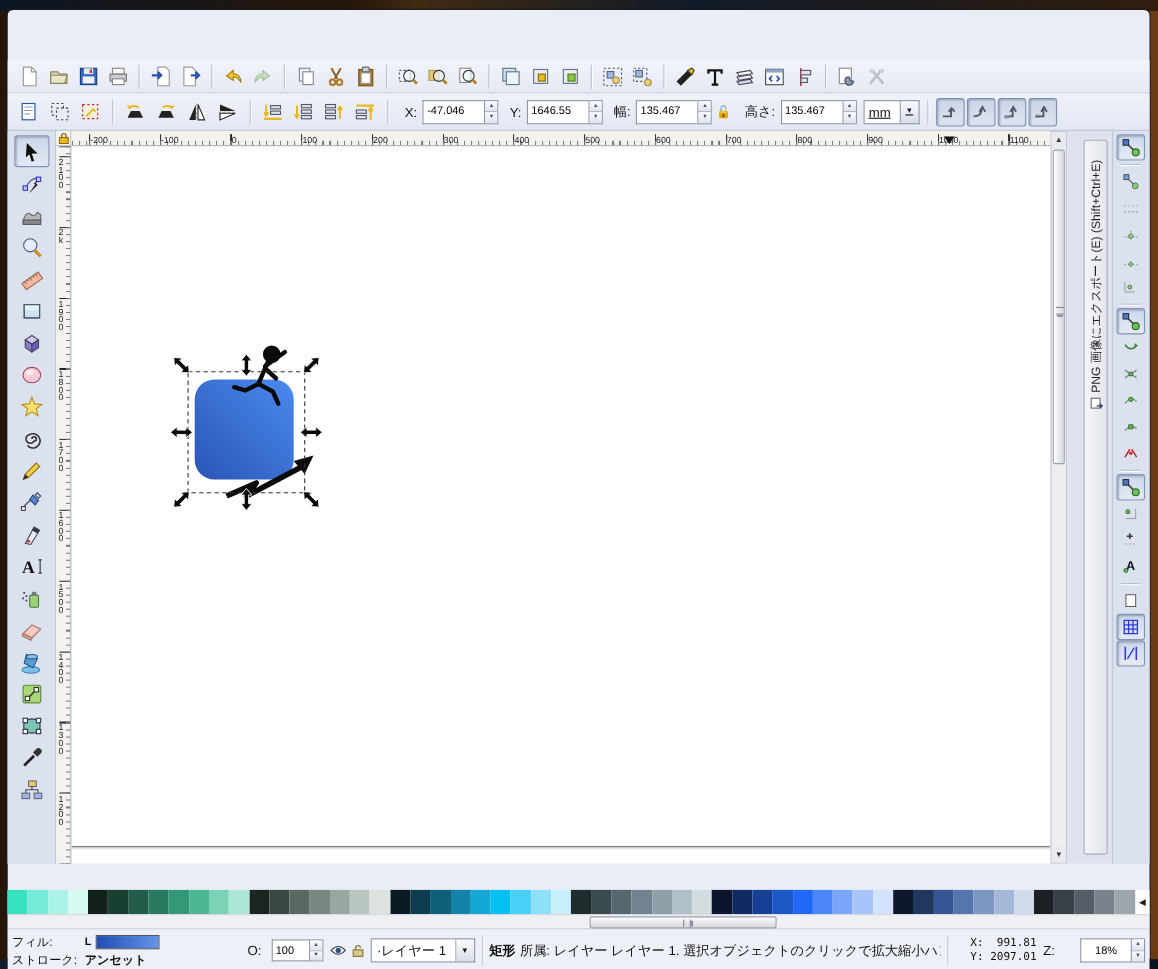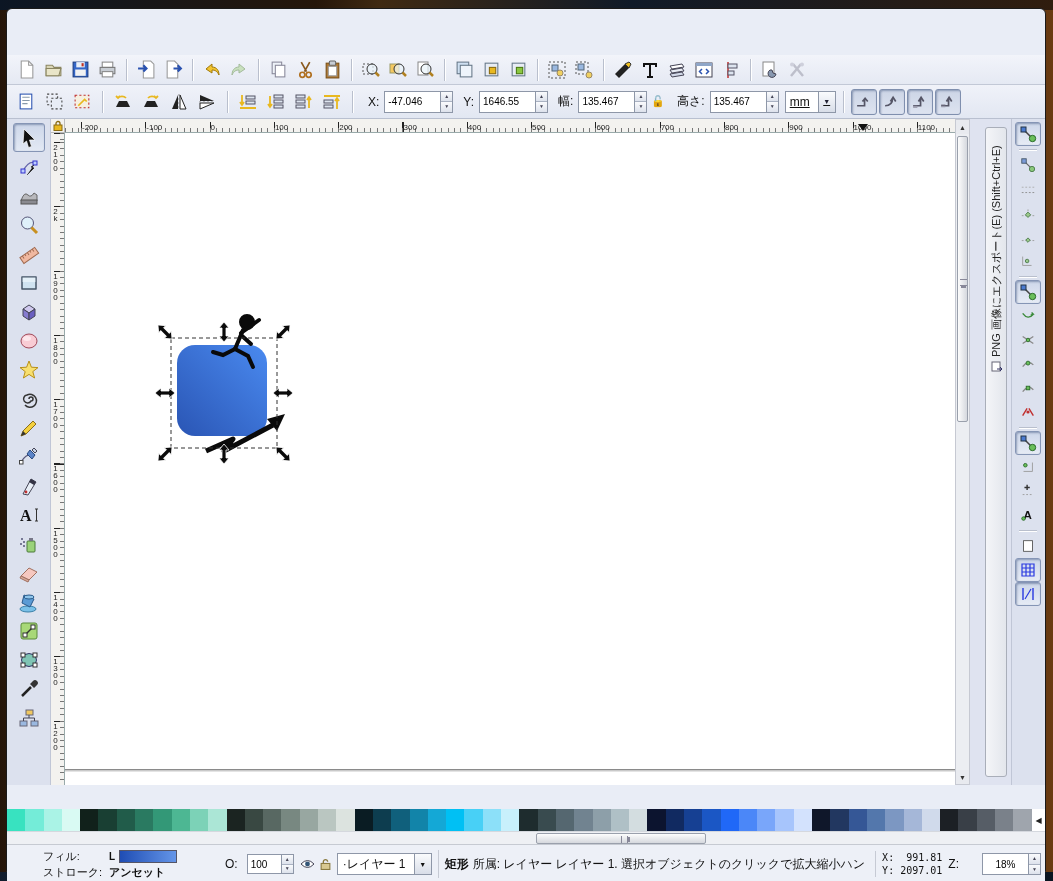--- a/index.html
+++ b/index.html
@@ -141,36 +141,36 @@
   .pal-arrow { width:13px; display:flex; align-items:center; justify-content:center; font-size:8px; color:#222; }
   .palette-scroll { position:absolute; left:0; top:712px; width:100%; height:14px; background:#eef0f4;
     border-top:1px solid #d5d8de; border-bottom:1px solid #c6cad2; }
   .pal-thumb { position:absolute; left:529px; top:1px; width:170px; height:11px;
     background:linear-gradient(180deg,#fdfdfd,#d5d8de); border:1px solid #9aa0ac; border-radius:2px; }
 
   
   .statusbar { position:absolute; left:0; top:726px; width:100%; height:38px; background:#edf0f7;
     display:flex; align-items:center; padding:0 4px; gap:6px; }
   .fs-block { display:flex; flex-direction:column; justify-content:center; gap:1px; font-size:11px; width:208px; }
-  .fs-row { display:flex; align-items:center; gap:4px;margin-left:32px; }
+  .fs-row { display:flex; align-items:center; gap:4px; }
   .fs-lab { width:62px; }
   .fill-ind { font-weight:bold; font-size:10px; }
   .fill-swatch { width:58px; height:13px; background:linear-gradient(90deg,#1f4db4,#6495e8);
     border:1px solid #556; }
   .unset { font-size:11px; }
   .mini-spin input { width:34px; height:20px; }
   .eye-lock { display:flex; align-items:center; gap:5px; }
   .layerbox { display:flex; align-items:flex-end; height:22px; }
   .layerbox .lval { width:78px; height:22px; background:#fff; border:1px solid #8e97a8;
     display:flex; align-items:center; padding:0 5px; font-size:12px; white-space:nowrap; overflow:hidden; }
   .statusmsg { flex:1; font-size:12px; white-space:nowrap; overflow:hidden; border-left:1px solid #c6cad4;
     padding-left:6px; height:28px; display:flex; align-items:center; }
   .statusmsg b { margin-right:4px; }
   .xy-block { font-family:"DejaVu Sans Mono",monospace; font-size:10px; line-height:13px;
-    text-align:center; border-left:1px solid #c6cad4; padding-left:6px; white-space:pre; }
+    text-align:center; border-left:1px solid #c6cad4; padding-left:20px; white-space:pre; }
   .zoombox { display:flex; align-items:center; gap:3px; }
   .zoombox input { width:46px; height:22px; text-align:center; }
 </style>
 </head>
 <body>
 
 <div class="desk-top"></div>
 <div class="desk-bottom"></div>
 
 <div id="window">

